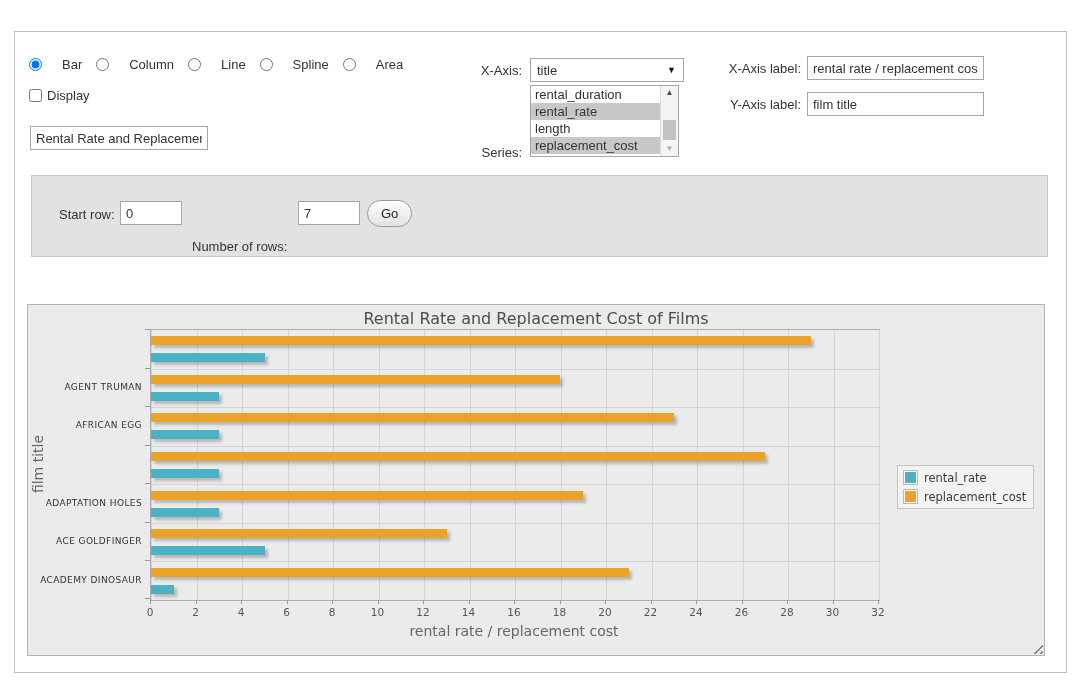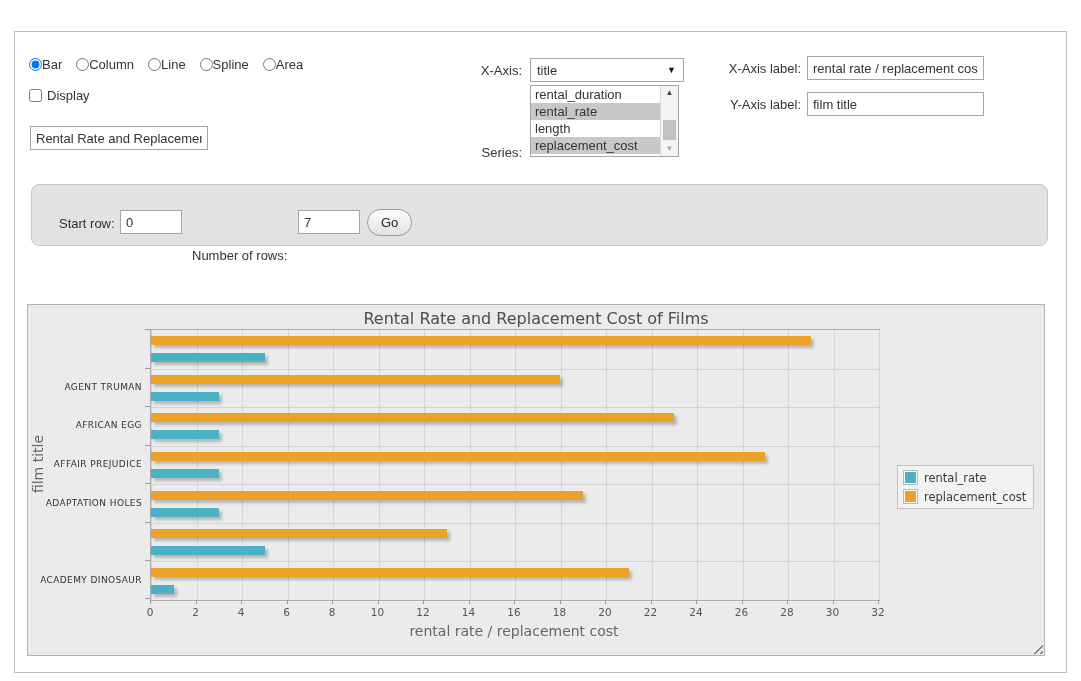--- a/index.html
+++ b/index.html
@@ -8,21 +8,21 @@
 
   
   .fieldset{position:absolute;left:14px;top:31px;width:1051px;height:640px;
             border:1px solid #bcbcbc;background:#fff;}
   .legendbox{position:absolute;left:16px;top:-24px;background:#fff;border:1px solid #a8a8a8;
              box-shadow:3px 3px 5px rgba(0,0,0,.3);padding:5px 14px;font-size:14px;
              font-weight:bold;color:#333;white-space:nowrap;}
 
   
   .radio-row{position:absolute;left:14px;top:25px;display:flex;align-items:center;gap:14px;}
-  .radio-row label{display:flex;align-items:center;gap:0;cursor:default;justify-content:flex-end;}
+  .radio-row label{display:flex;align-items:center;gap:20px;cursor:default;justify-content:flex-end;}
   input[type=radio],input[type=checkbox]{margin:0;}
   .stacked-row{position:absolute;left:14px;top:56px;display:flex;align-items:center;gap:5px;}
   .txt{height:24px;border:1px solid #a5a5a5;background:#fff;padding:2px 5px;
        font-family:"Liberation Sans",sans-serif;font-size:13px;color:#333;box-sizing:border-box;}
   .title-input{position:absolute;left:15px;top:94px;width:178px;}
   .lbl{position:absolute;white-space:nowrap;}
   .r{text-align:right;}
   .xaxis-lbl{left:407px;top:31px;width:100px;}
   .series-lbl{left:407px;top:113px;width:100px;}
   .xal-lbl{left:686px;top:29px;width:100px;}
@@ -38,22 +38,22 @@
   .series-opt.sel{background:#c8c8c8;}
   .sb{position:absolute;right:0;top:0;width:17px;height:100%;background:#f4f4f4;border-left:1px solid #ddd;}
   .sb-up,.sb-dn{position:absolute;left:0;width:100%;height:14px;text-align:center;font-size:8px;line-height:14px;}
   .sb-up{top:0;color:#444;}
   .sb-dn{bottom:0;color:#aaa;}
   .sb-thumb{position:absolute;left:2px;right:2px;top:34px;height:20px;background:#c2c2c2;}
   .xal-input{position:absolute;left:792px;top:24px;width:177px;}
   .yal-input{position:absolute;left:792px;top:60px;width:177px;}
 
   
-  .pager{position:absolute;left:16px;top:152px;width:1017px;height:62px;background:#e2e2e2;
-         border:1px solid #c8c8c8;border-radius:8px;box-sizing:border-box;}
+  .pager{position:absolute;left:16px;top:143px;width:1017px;height:82px;background:#e2e2e2;
+         border:1px solid #c8c8c8;border-radius:0;box-sizing:border-box;}
   .pager .lbl{top:31px;}
   .start-lbl{left:27px;}
   .start-input{position:absolute;left:88px;top:25px;width:62px;}
   .numrows-lbl{left:160px;margin-top:32px;}
   .numrows-input{position:absolute;left:266px;top:25px;width:62px;}
   .go-btn{position:absolute;left:335px;top:24px;height:27px;padding:0 13px;border-radius:14px;
           border:1px solid #999;background:linear-gradient(#fdfdfd,#e2e2e2);
           font-family:"Liberation Sans",sans-serif;font-size:13px;color:#222;cursor:pointer;}
 
   
@@ -159,22 +159,22 @@
       <input class="txt numrows-input" type="text" value="7" style="">
       <button class="go-btn">Go</button>
     </div>
 
     <div class="chartbox">
       <div class="chart-title">Rental Rate and Replacement Cost of Films</div>
       <div class="yaxis-title">film title</div>
       <div class="ylabels" id="ylabels">
           <div class="ylabel" style="top: 14.2857%;">AGENT TRUMAN</div>
           <div class="ylabel" style="top: 28.5714%;">AFRICAN EGG</div>
-          <div class="ylabel" style="top: 42.8571%;">AFFAIR PREJUDICE</div>
           <div class="ylabel" style="top: 57.1429%;">ADAPTATION HOLES</div>
+          <div class="ylabel" style="top: 71.4286%;">ACE GOLDFINGER</div>
           <div class="ylabel" style="top: 85.7143%; text-align: right;">ACADEMY DINOSAUR</div>
         </div>
       <div class="yticks" id="yticks">
           <div class="ytick" style="top: calc(0% + 0px);"></div>
           <div class="ytick" style="top: calc(14.2857% + 0px);"></div>
           <div class="ytick" style="top: calc(28.5714% + 0px);"></div>
           <div class="ytick" style="top: calc(42.8571% + 0px);"></div>
           <div class="ytick" style="top: calc(57.1429% + 0px);"></div>
           <div class="ytick" style="top: calc(71.4286% + 0px);"></div>
           <div class="ytick" style="top: calc(85.7143% + 0px);"></div>

